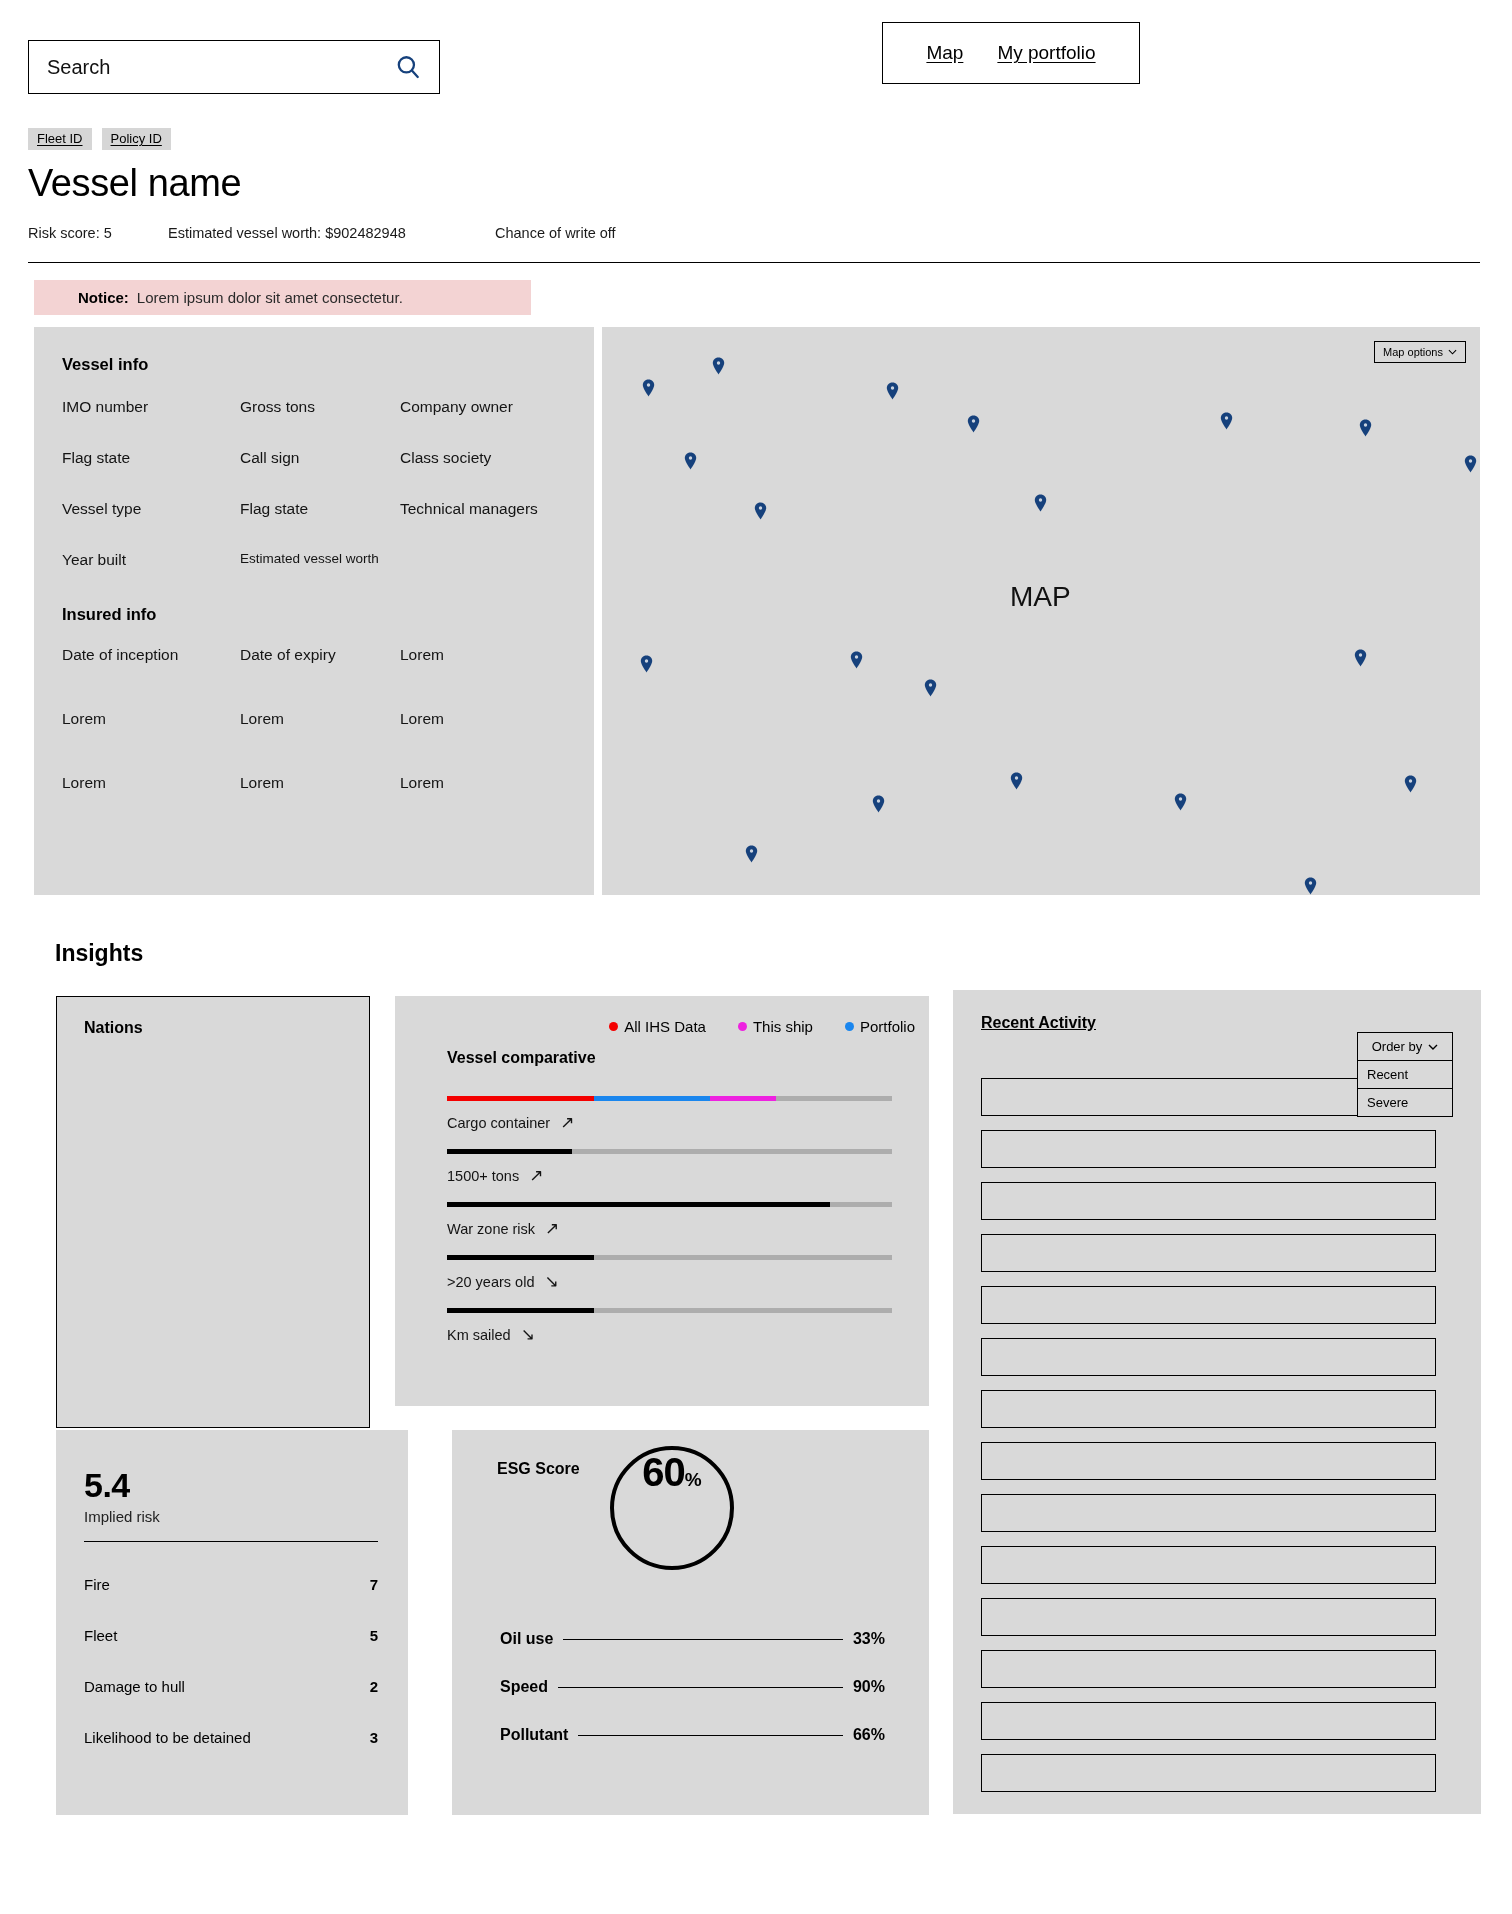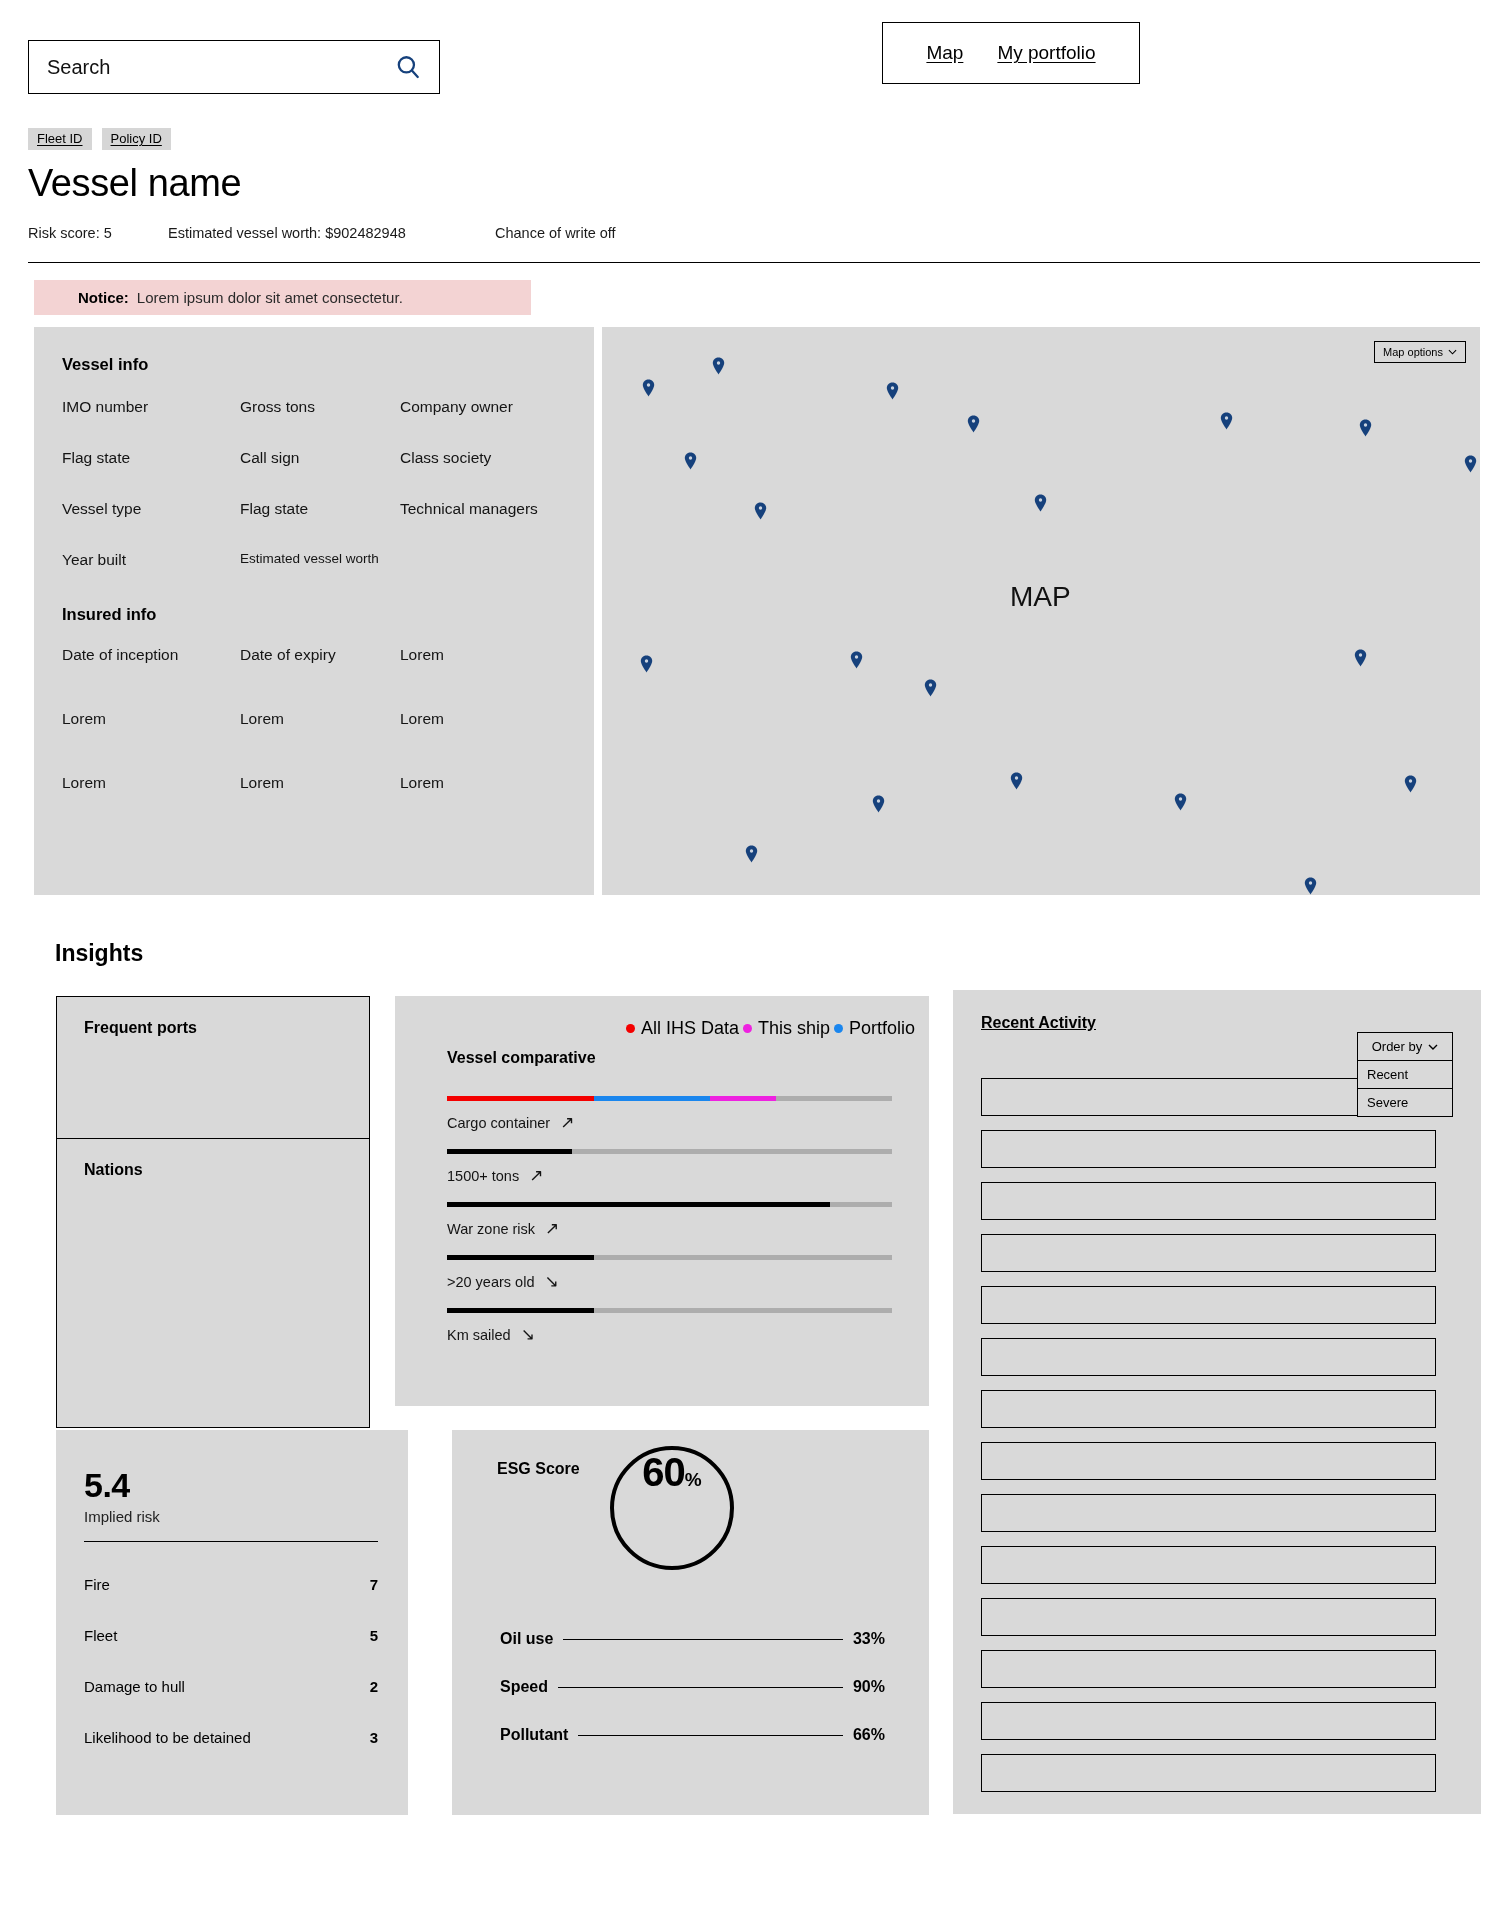--- a/index.html
+++ b/index.html
@@ -125,21 +125,21 @@
   .c1 { height: 142px; } .c2 { height: 143px; } .c3 { flex: 1; }
 
   
   .comp-card {
     position: absolute; left: 395px; top: 996px;
     width: 534px; height: 410px;
     background: #d9d9d9; padding: 0;
   }
   .legend {
     position: absolute; right: 14px; top: 22px;
-    display: flex; gap: 4px; align-items: center; font-size: 18px;
+    display: flex; gap: 32px; align-items: center; font-size: 15px;
   }
   .legend span { display: flex; align-items: center; gap: 6px; }
   .dot { width: 9px; height: 9px; border-radius: 50%; display: inline-block; }
   .comp-title {
     position: absolute; left: 52px; top: 53px;
     font-size: 16px; font-weight: 700;
   }
   .bars { position: absolute; left: 52px; top: 100px; width: 445px; }
   .bar-row { margin-bottom: 18px; }
   .track { height: 5px; background: #adadad; display: flex; overflow: hidden; }
@@ -360,21 +360,20 @@
             <path d="M6.5 0.6 C2.9 0.6 0.8 3.2 0.8 6.1 C0.8 9.9 6.5 17.4 6.5 17.4 C6.5 17.4 12.2 9.9 12.2 6.1 C12.2 3.2 10.1 0.6 6.5 0.6 Z" fill="#16417c"></path>
             <circle cx="6.5" cy="6" r="1.7" fill="#c9d3e0"></circle>
           </svg></div>
       </div>
   </div>
   <div class="map-label">MAP</div>
 
   <div class="insights-title">Insights</div>
 
   <div class="ports-col">
-    <div class="ports-cell c1">Frequent ports</div>
     <div class="ports-cell c3">Nations</div>
   </div>
 
   <div class="comp-card">
     <div class="legend" id="legend">
         <span>
           <i class="dot" style="background: rgb(244, 0, 0);"></i>
           <span>All IHS Data</span>
         </span>
         <span>

